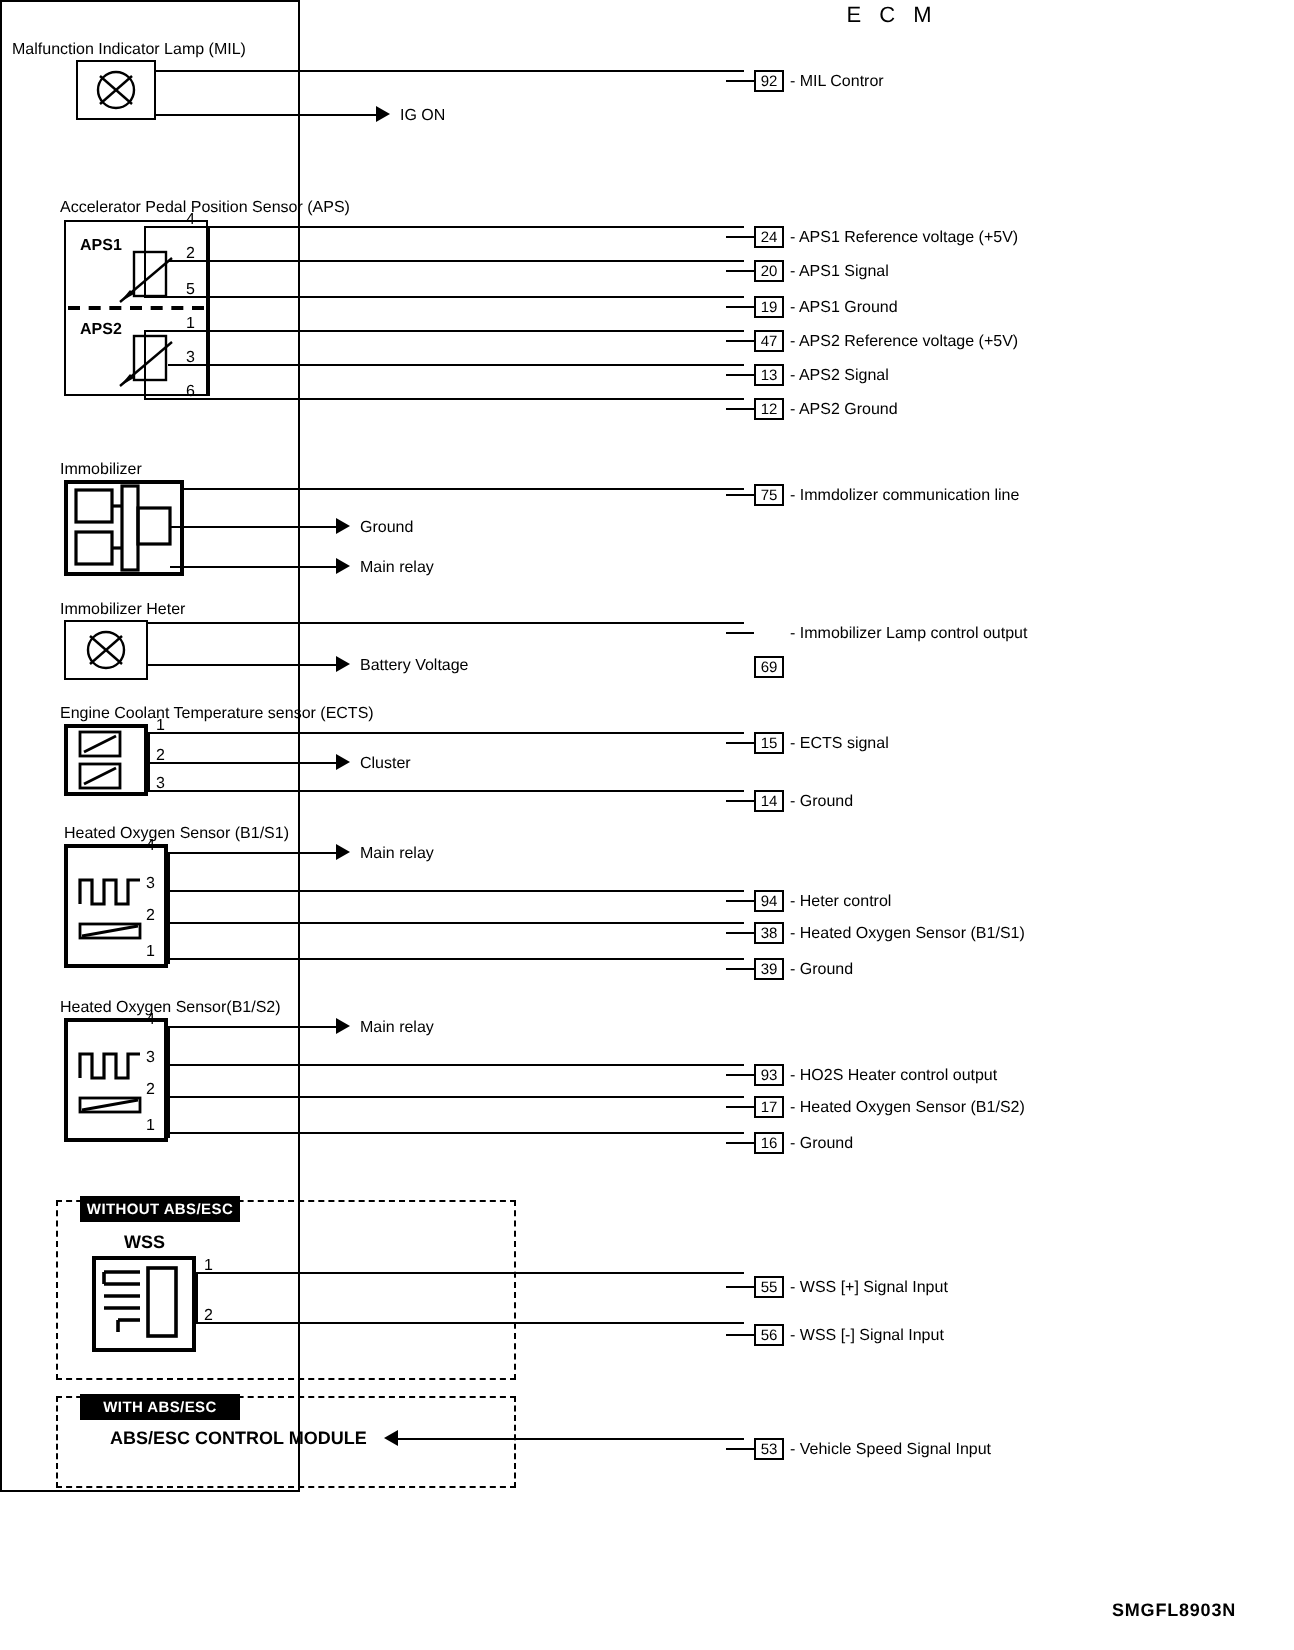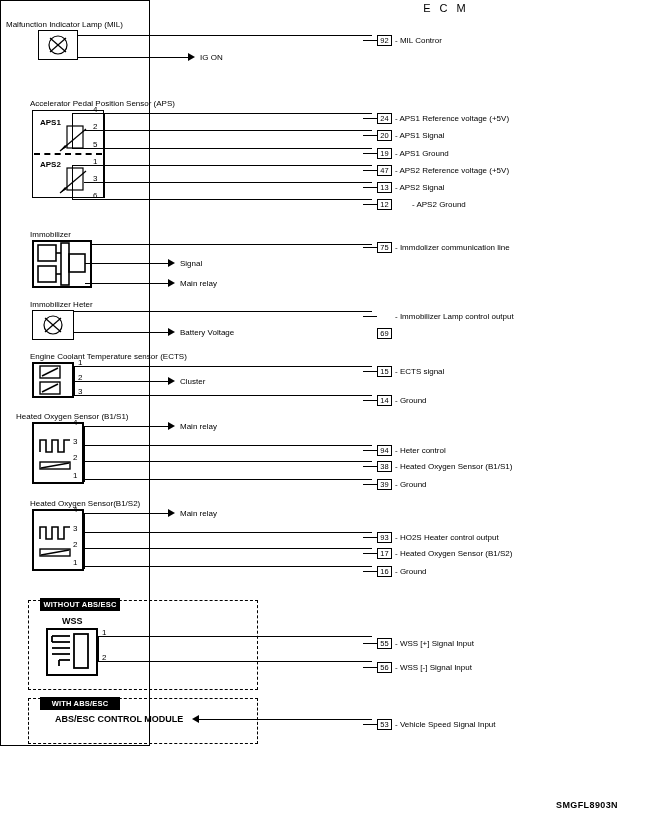--- a/index.html
+++ b/index.html
@@ -56,21 +56,21 @@
     <div class="pinbox" style="left: 377px; top: 148px;">19</div>
     <div class="pinlabel" style="left: 395px; top: 149px;">- APS1 Ground</div>
     <div class="pinlead" style="left: 363px; top: 170px; width: 14px;"></div>
     <div class="pinbox" style="left: 377px; top: 165px;">47</div>
     <div class="pinlabel" style="left: 395px; top: 166px;">- APS2 Reference voltage (+5V)</div>
     <div class="pinlead" style="left: 363px; top: 187px; width: 14px;"></div>
     <div class="pinbox" style="left: 377px; top: 182px;">13</div>
     <div class="pinlabel" style="left: 395px; top: 183px;">- APS2 Signal</div>
     <div class="pinlead" style="left: 363px; top: 204px; width: 14px;"></div>
     <div class="pinbox" style="left: 377px; top: 199px;">12</div>
-    <div class="pinlabel" style="left: 412px; top: 200px; text-align: right;">- APS2 Ground</div>
+    <div class="pinlabel" style="left: 395px; top: 200px; text-align: right;">- APS2 Ground</div>
     <div class="pinlead" style="left: 363px; top: 247px; width: 14px;"></div>
     <div class="pinbox" style="left: 377px; top: 242px;">75</div>
     <div class="pinlabel" style="left: 395px; top: 243px;">- Immdolizer communication line</div>
     <div class="pinlead" style="left: 363px; top: 316px; width: 14px;"></div>
     <div class="pinbox" style="left: 377px; top: 301px; margin-top: 27px;">69</div>
     <div class="pinlabel" style="left: 395px; top: 312px;">- Immobilizer Lamp control output</div>
     <div class="pinlead" style="left: 363px; top: 371px; width: 14px;"></div>
     <div class="pinbox" style="left: 377px; top: 366px;">15</div>
     <div class="pinlabel" style="left: 395px; top: 367px;">- ECTS signal</div>
     <div class="pinlead" style="left: 363px; top: 400px; width: 14px;"></div>
@@ -159,21 +159,21 @@
   <rect x="6" y="5" width="18" height="16" fill="none" stroke="#000" stroke-width="1.6"></rect>
   <rect x="6" y="26" width="18" height="16" fill="none" stroke="#000" stroke-width="1.6"></rect>
   <rect x="29" y="3" width="8" height="42" fill="none" stroke="#000" stroke-width="1.6"></rect>
   <rect x="37" y="14" width="16" height="18" fill="none" stroke="#000" stroke-width="1.6"></rect>
   <line x1="24" y1="13" x2="29" y2="13" stroke="#000" stroke-width="1.6"></line>
   <line x1="24" y1="34" x2="29" y2="34" stroke="#000" stroke-width="1.6"></line>
 </svg>
 <div class="wire" style="left:92px;top:244px;width:280px;"></div>
 <div class="wire" style="left:85px;top:263px;width:83px;"></div>
 <div class="arrow" style="left:168px;top:259px;"></div>
-<div class="arrowtxt" style="left:180px;top:259px;">Signal</div>
+<div class="arrowtxt" style="left:180px;top:259px;">Ground</div>
 <div class="wire" style="left:85px;top:283px;width:83px;"></div>
 <div class="arrow" style="left:168px;top:279px;"></div>
 <div class="arrowtxt" style="left:180px;top:279px;">Main relay</div>
 
 <div class="lbl" style="left:30px;top:300px;">Immobilizer Heter</div>
 <div class="box" style="left:32px;top:310px;width:42px;height:30px;"></div>
 <svg style="left:32px;top:310px;" width="42" height="30">
   <circle cx="21" cy="15" r="9" fill="none" stroke="#000" stroke-width="1.2"></circle>
   <line x1="13" y1="8" x2="29" y2="22" stroke="#000" stroke-width="1.2"></line>
   <line x1="29" y1="8" x2="13" y2="22" stroke="#000" stroke-width="1.2"></line>
@@ -194,21 +194,21 @@
 <div class="vwire" style="left:74px;top:366px;height:30px;"></div>
 <div class="wire" style="left:74px;top:366px;width:298px;"></div>
 <div class="pinnum" style="left:78px;top:358px;">1</div>
 <div class="wire" style="left:74px;top:381px;width:94px;"></div>
 <div class="arrow" style="left:168px;top:377px;"></div>
 <div class="arrowtxt" style="left:180px;top:377px;">Cluster</div>
 <div class="pinnum" style="left:78px;top:373px;">2</div>
 <div class="wire" style="left:74px;top:395px;width:298px;"></div>
 <div class="pinnum" style="left:78px;top:387px;">3</div>
 
-<div class="lbl" style="left:16px;top:412px;">Heated Oxygen Sensor (B1/S1)</div>
+<div class="lbl" style="left:32px;top:412px;">Heated Oxygen Sensor (B1/S1)</div>
 <div class="box2" style="left:32px;top:422px;width:52px;height:62px;"></div>
 <svg style="left:32px;top:422px;" width="52" height="62">
   <path d="M8,30 L8,18 L14,18 L14,30 L20,30 L20,18 L26,18 L26,30 L32,30 L32,18 L38,18" fill="none" stroke="#000" stroke-width="1.6"></path>
   <rect x="8" y="40" width="30" height="7" fill="none" stroke="#000" stroke-width="1.4"></rect>
   <line x1="9" y1="46" x2="37" y2="41" stroke="#000" stroke-width="1.4"></line>
 </svg>
 <div class="vwire" style="left:84px;top:426px;height:56px;"></div>
 <div class="wire" style="left:84px;top:426px;width:84px;"></div>
 <div class="arrow" style="left:168px;top:422px;"></div>
 <div class="arrowtxt" style="left:180px;top:422px;">Main relay</div>

